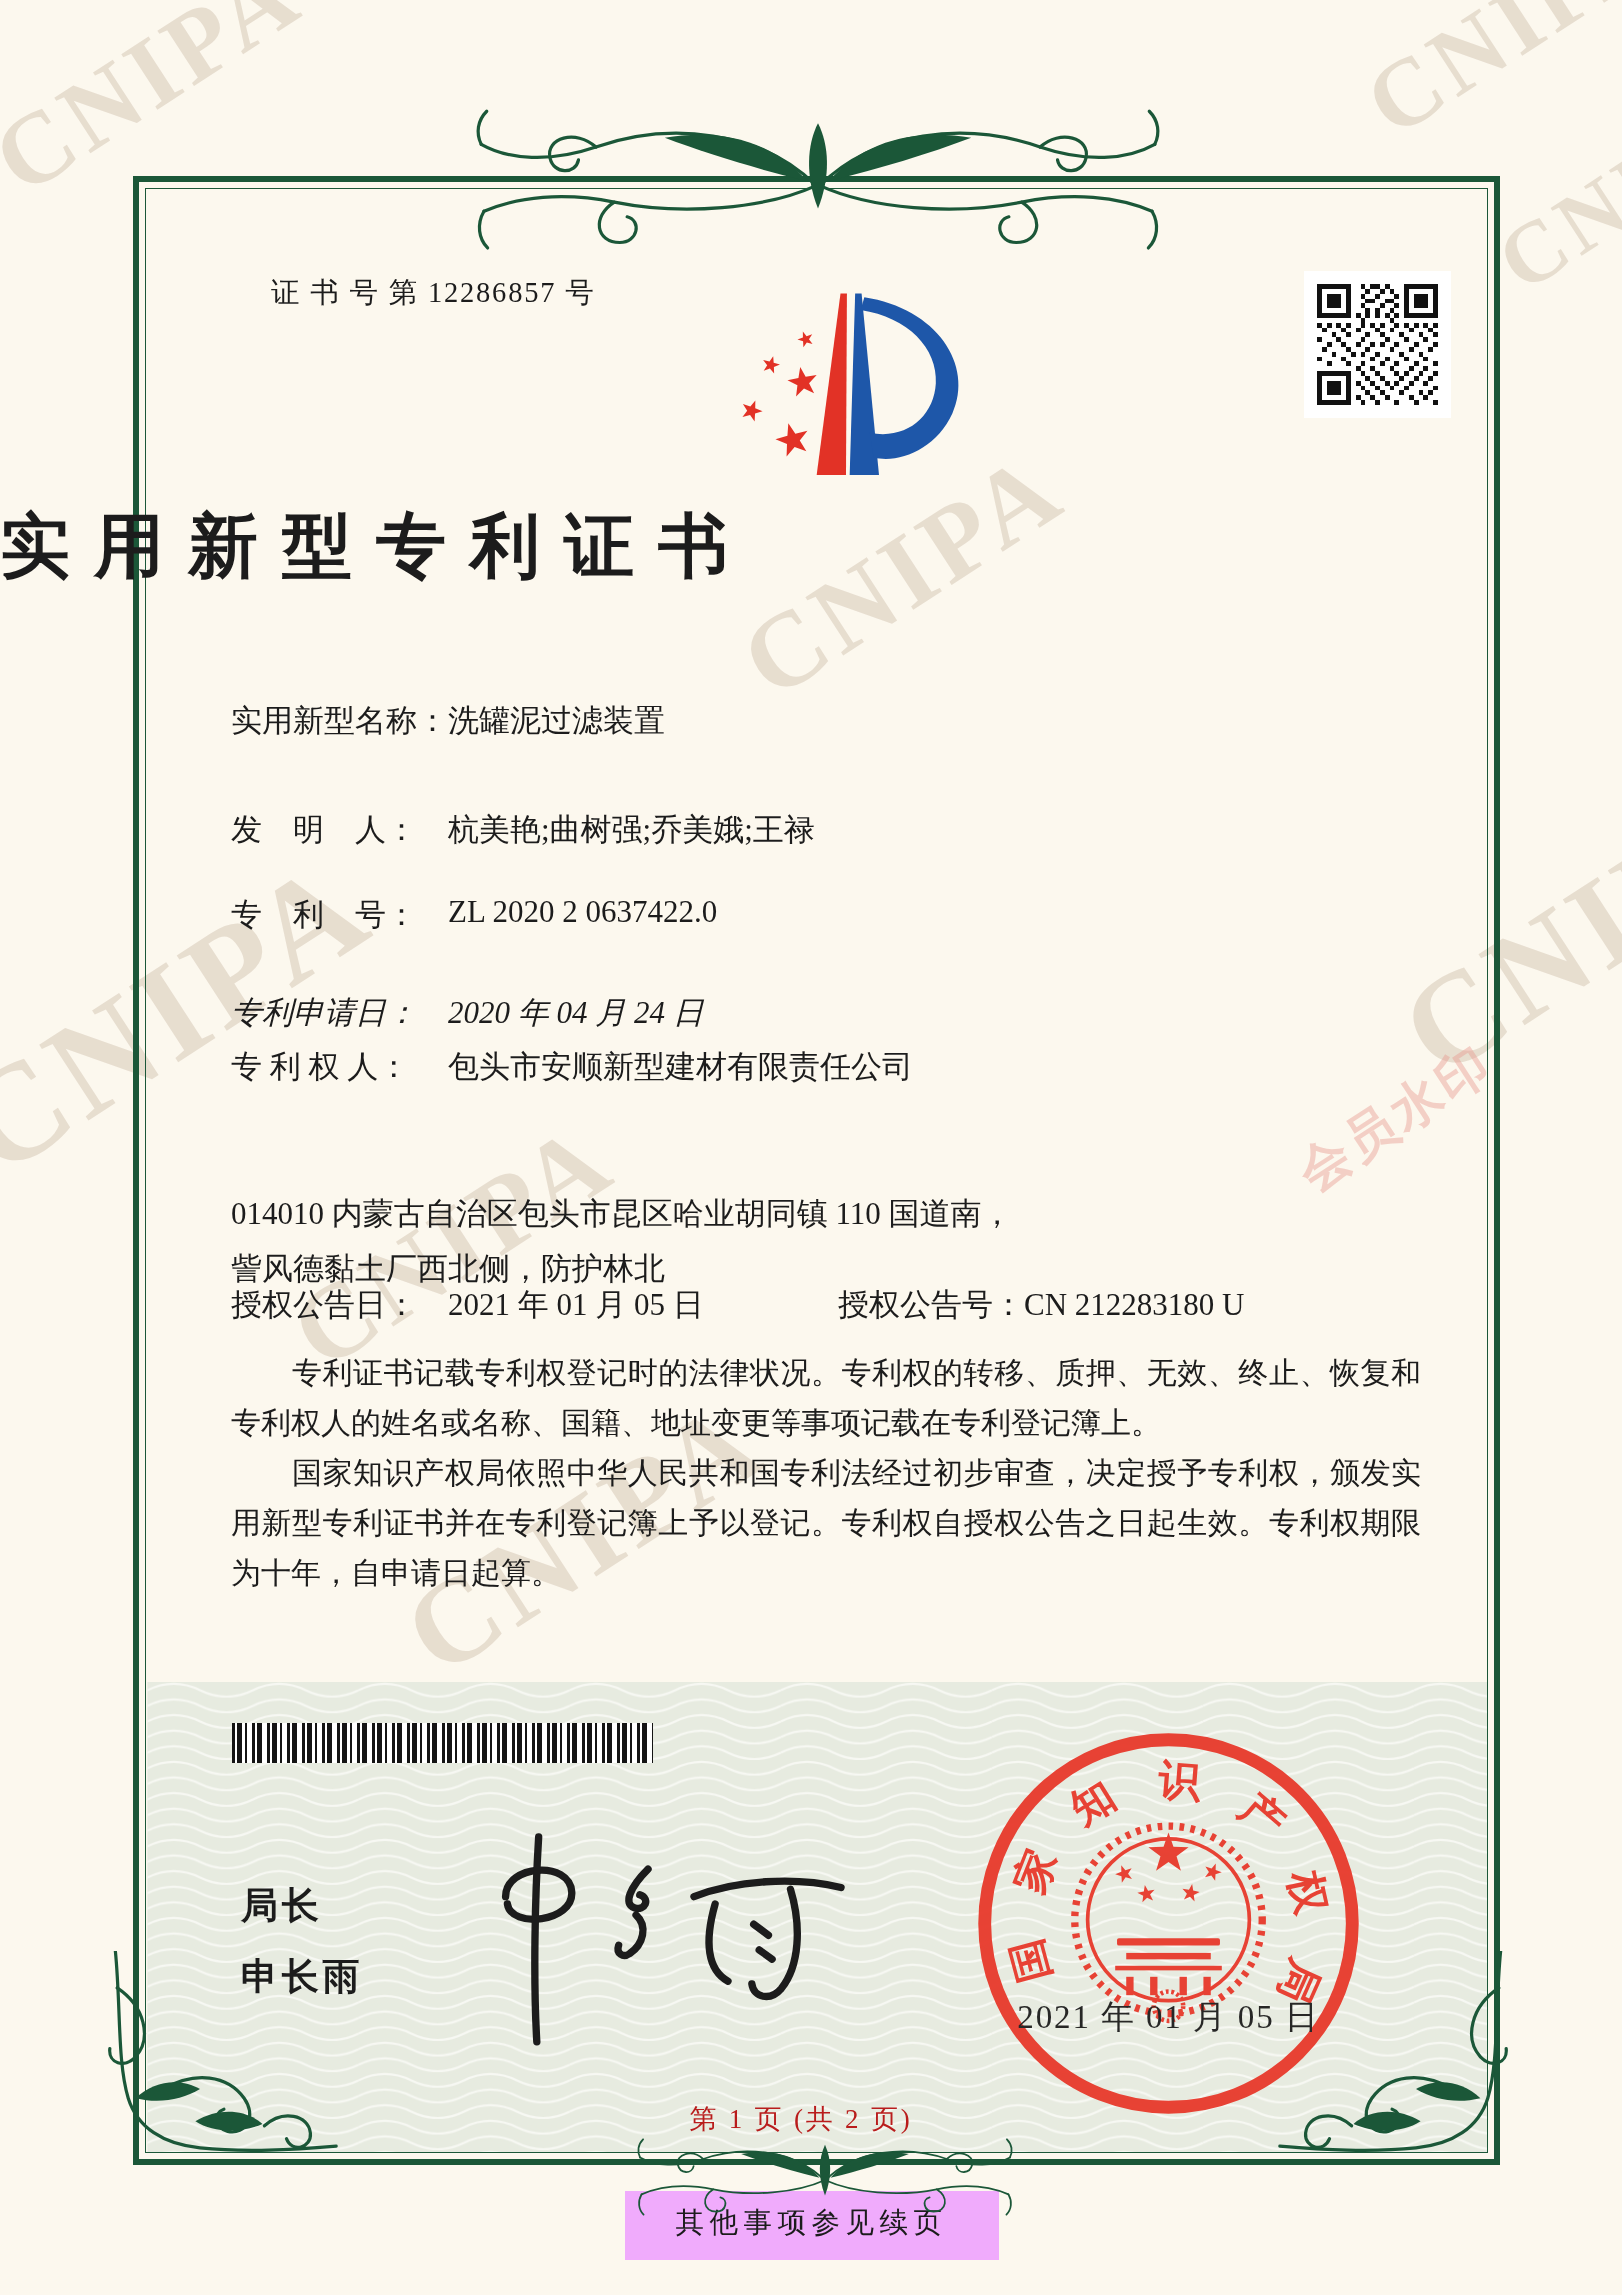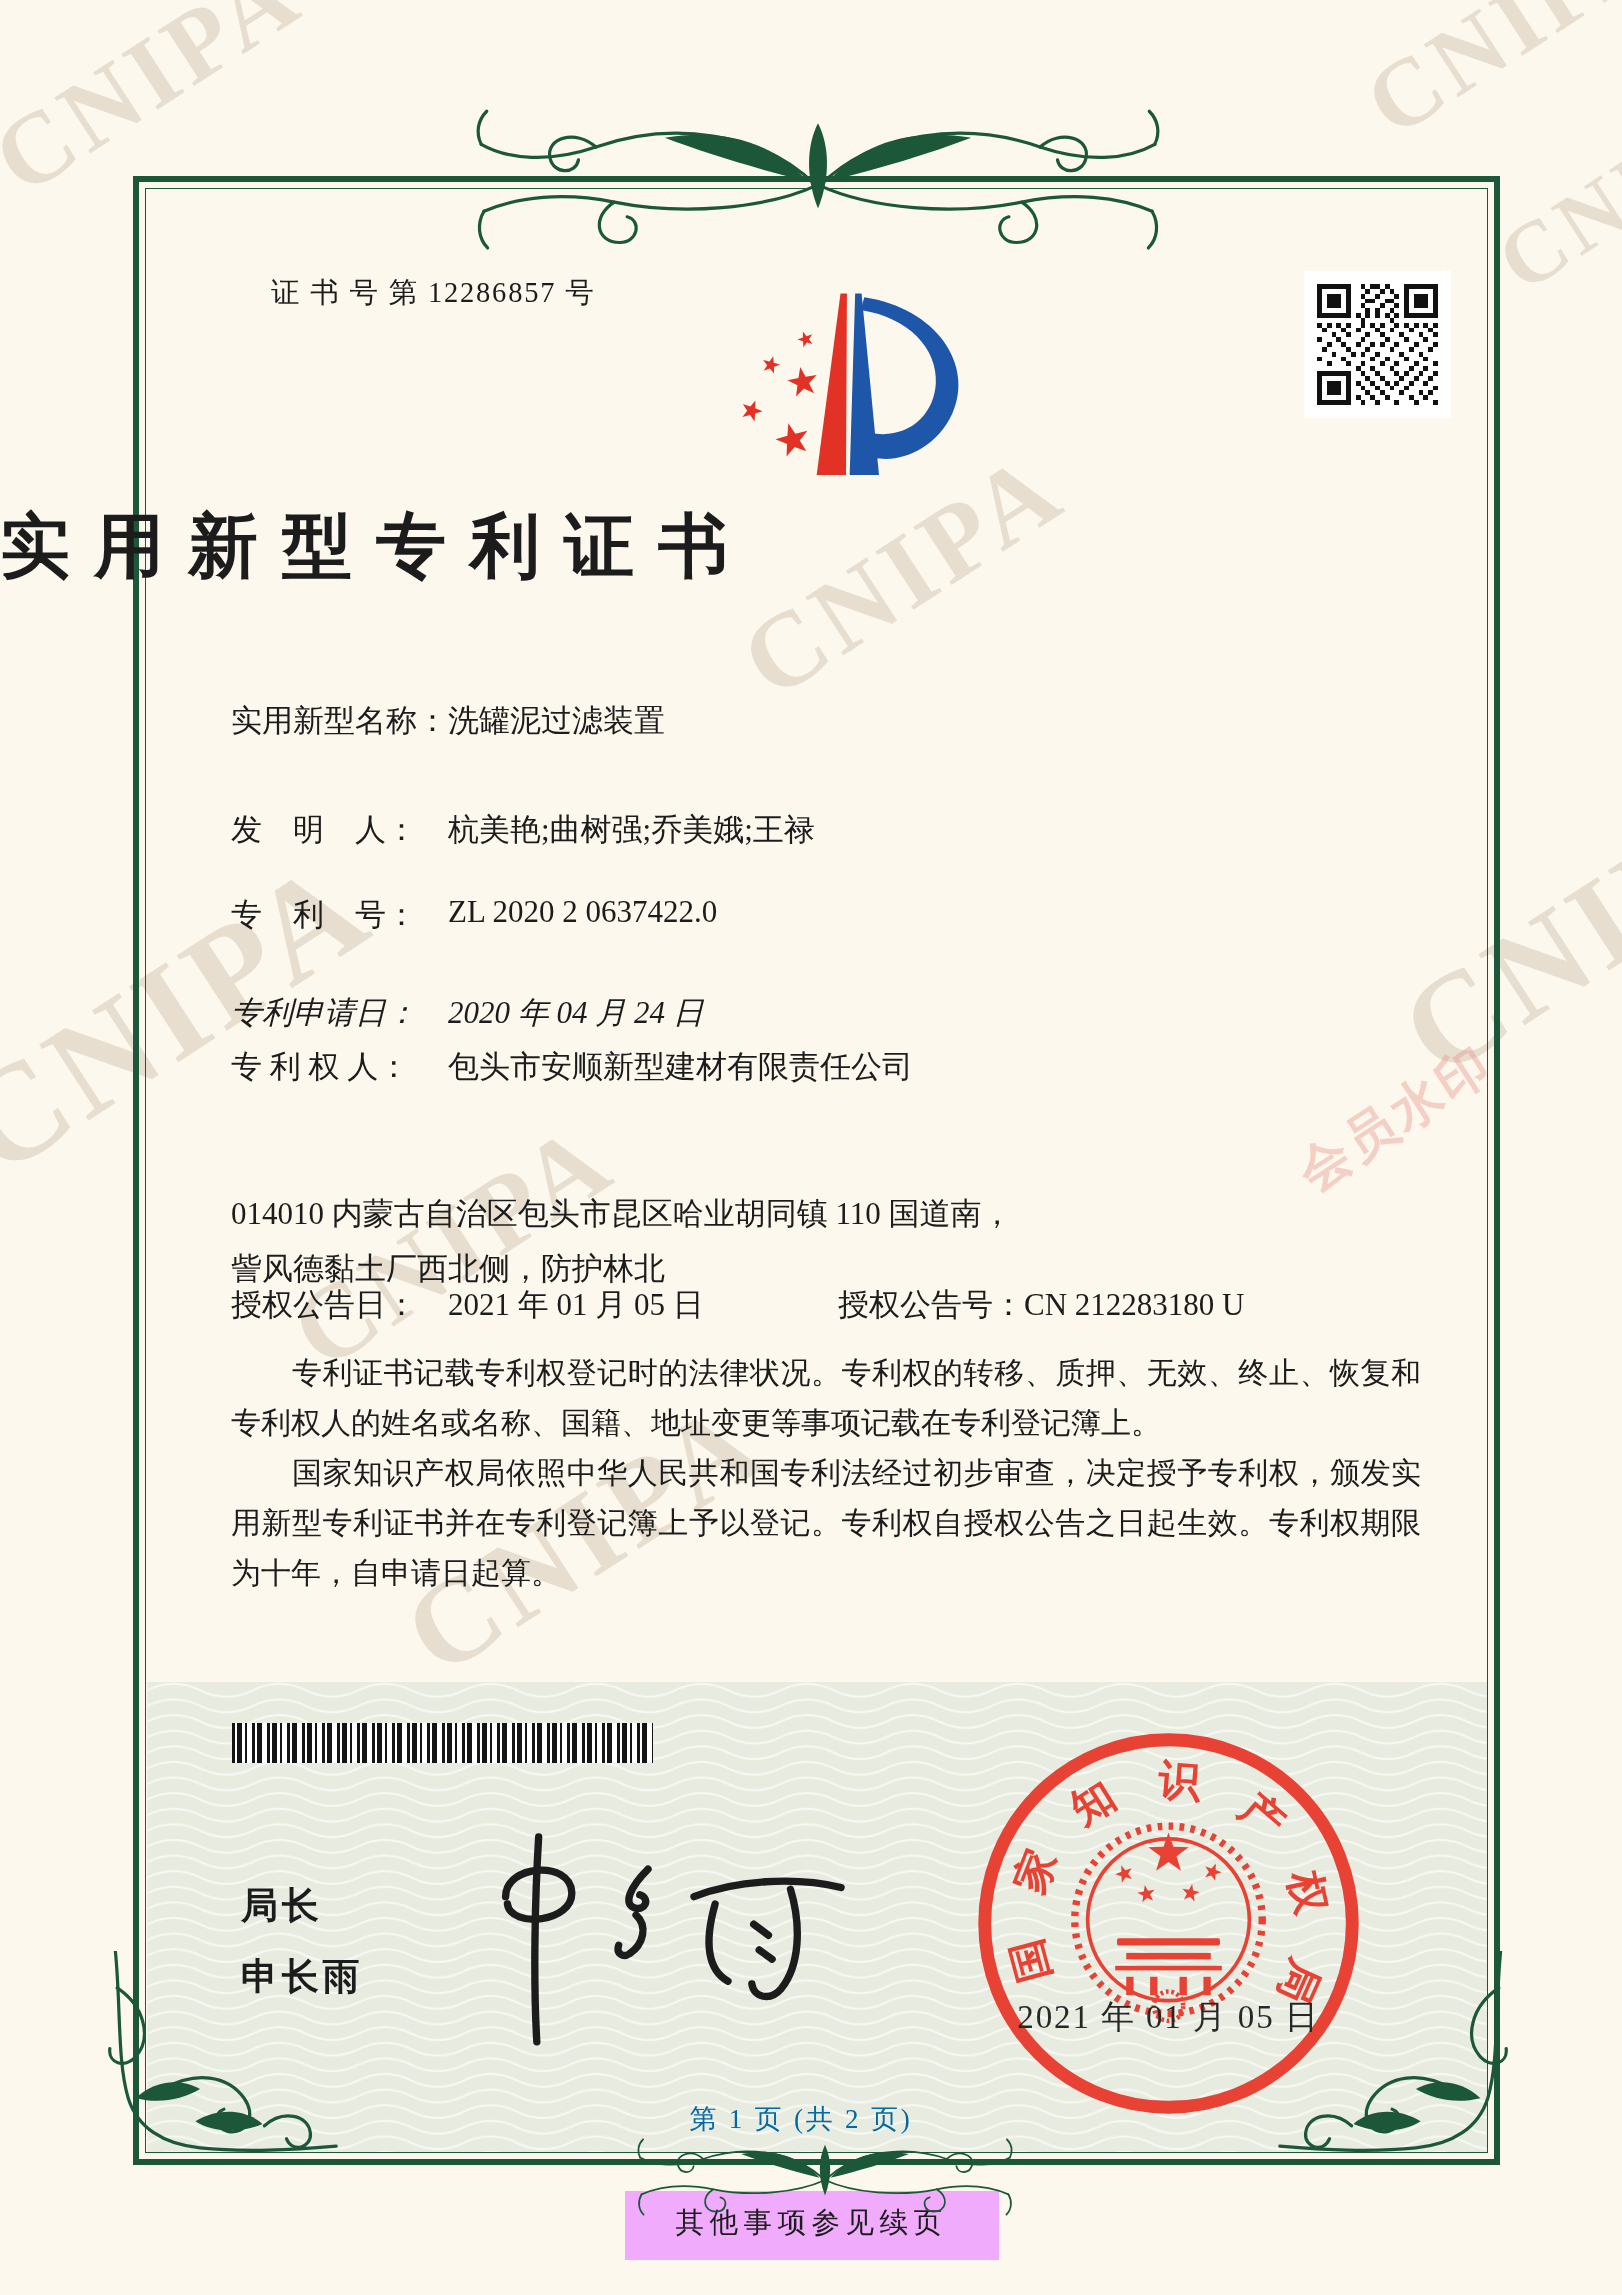--- a/index.html
+++ b/index.html
@@ -34,21 +34,21 @@
       background:#fff;}
   .barcode-bars{width:100%;height:100%;
       background:repeating-linear-gradient(90deg,#141414 0 2.8px,#fff 2.8px 4.6px,#141414 4.6px 10px,
       #fff 10px 13px,#141414 13px 14.7px,#fff 14.7px 20px,#141414 20px 23px,#fff 23px 25px,
       #141414 25px 30px,#fff 30px 35px);}
   .signer-title{position:absolute;left:241px;top:1881px;font-size:37px;font-weight:bold;z-index:3;
       font-family:"Liberation Sans","DejaVu Sans",sans-serif;letter-spacing:3.7px;}
   .signer-name{position:absolute;left:241px;top:1952px;font-size:37px;font-weight:bold;z-index:3;
       font-family:"Liberation Sans","DejaVu Sans",sans-serif;letter-spacing:3.7px;}
   .pageinfo{position:absolute;left:0;top:2101px;width:1602px;text-align:center;
-      font-size:27px;letter-spacing:2.8px;z-index:3;color:#0369a1;}
+      font-size:27px;letter-spacing:2.8px;z-index:3;color:#b91c1c;}
   .note{position:absolute;left:50%;top:2191px;transform:translateX(-50%);
       background:#f0abfc;padding:13px 51px 18.4px;font-size:28.5px;letter-spacing:5.5px;z-index:3;}
   .orn{z-index:4;}
   .qrbox{position:absolute;left:1304px;top:271px;width:147px;height:147px;background:#fff;
       z-index:3;display:flex;align-items:center;justify-content:center;}
 </style>
 </head>
 <body>
 
 <div id="page">

